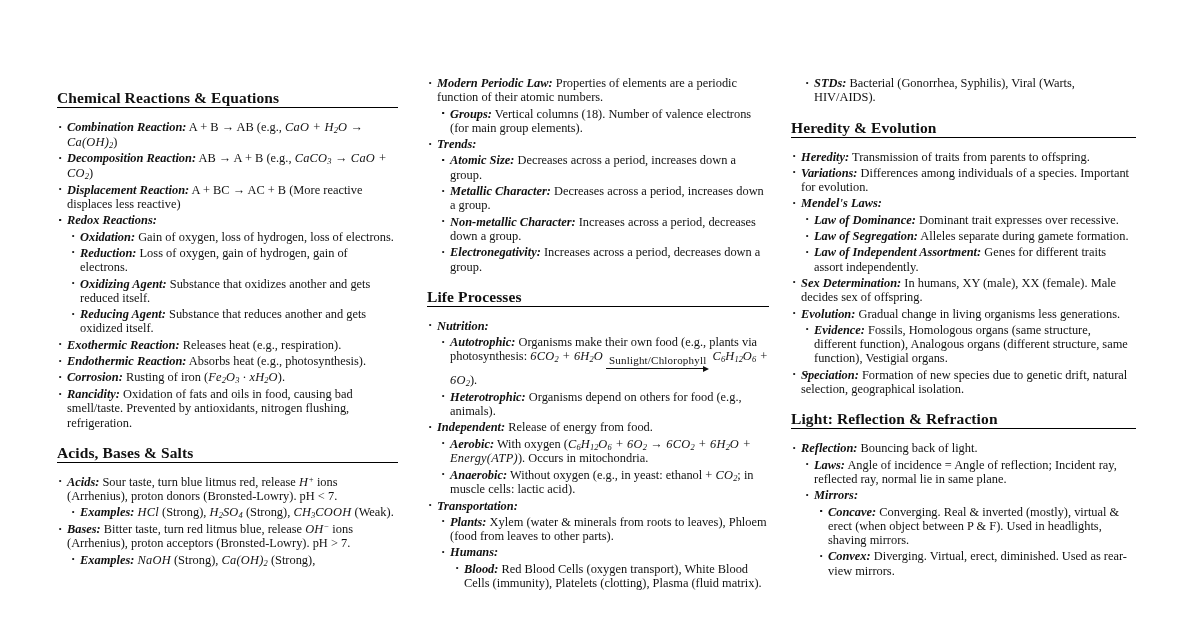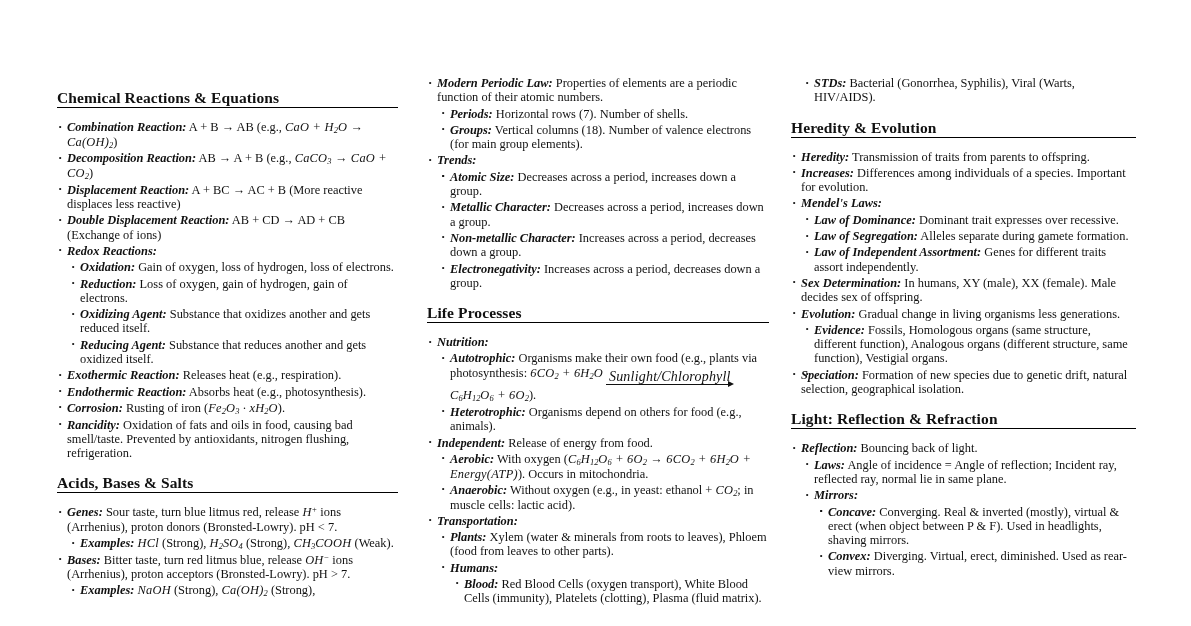--- a/index.html
+++ b/index.html
@@ -67,23 +67,22 @@
   sup.m { vertical-align: 0.45em; }
 
   .rxn-arrow {
     display: inline-block;
     vertical-align: -4px;
     margin: 0 3px;
     text-align: center;
   }
   .rxn-arrow .lbl {
     display: block;
-    font-size: 14px;
+    font-size: 11px;
     line-height: 9.5px;
-    font-style: italic;
     letter-spacing: 0.2px;
     padding: 0 3px;
     white-space: nowrap;
   }
   .rxn-arrow .shaft {
     display: block;
     position: relative;
     height: 7px;
   }
   .rxn-arrow .shaft::before {
@@ -104,39 +103,39 @@
 </style>
 </head>
 <body style="--text: #111111; --rule: #000000; --bg: #ffffff;">
 
 <div class="page">
   <div class="col col-1">
       <div class="sec-heading">Chemical Reactions &amp; Equations</div>
       <div class="item lv0"><span class="bullet">·</span><span><span class="b">Combination Reaction:</span><span> A + B → AB (e.g., </span><span class="m">CaO + H</span><sub class="m">2</sub><span class="m">O → Ca(OH)</span><sub class="m">2</sub><span>)</span></span></div>
       <div class="item lv0"><span class="bullet">·</span><span><span class="b">Decomposition Reaction:</span><span> AB → A + B (e.g., </span><span class="m">CaCO</span><sub class="m">3</sub><span class="m"> → CaO + CO</span><sub class="m">2</sub><span>)</span></span></div>
       <div class="item lv0"><span class="bullet">·</span><span><span class="b">Displacement Reaction:</span><span> A + BC → AC + B (More reactive displaces less reactive)</span></span></div>
-      <div class="item lv0"><span class="bullet">·</span><span><span class="b">Double Displacement Reaction:</span><span> AB + CD → AD + CB (Exchange of ions)</span></span></div>
+      <div class="item lv0"><span class="bullet">·</span></div>
       <div class="item lv0"><span class="bullet">·</span><span><span class="b">Redox Reactions:</span></span></div>
       <div class="item lv1"><span class="bullet">·</span><span><span class="b">Oxidation:</span><span> Gain of oxygen, loss of hydrogen, loss of electrons.</span></span></div>
       <div class="item lv1"><span class="bullet">·</span><span><span class="b">Reduction:</span><span> Loss of oxygen, gain of hydrogen, gain of electrons.</span></span></div>
       <div class="item lv1"><span class="bullet">·</span><span><span class="b">Oxidizing Agent:</span><span> Substance that oxidizes another and gets reduced itself.</span></span></div>
       <div class="item lv1"><span class="bullet">·</span><span><span class="b">Reducing Agent:</span><span> Substance that reduces another and gets oxidized itself.</span></span></div>
       <div class="item lv0"><span class="bullet">·</span><span><span class="b">Exothermic Reaction:</span><span> Releases heat (e.g., respiration).</span></span></div>
       <div class="item lv0"><span class="bullet">·</span><span><span class="b">Endothermic Reaction:</span><span> Absorbs heat (e.g., photosynthesis).</span></span></div>
       <div class="item lv0"><span class="bullet">·</span><span><span class="b">Corrosion:</span><span> Rusting of iron (</span><span class="m">Fe</span><sub class="m">2</sub><span class="m">O</span><sub class="m">3</sub><span class="m"> · xH</span><sub class="m">2</sub><span class="m">O</span><span>).</span></span></div>
       <div class="item lv0"><span class="bullet">·</span><span><span class="b">Rancidity:</span><span> Oxidation of fats and oils in food, causing bad smell/taste. Prevented by antioxidants, nitrogen flushing, refrigeration.</span></span></div>
       <div class="sec-heading">Acids, Bases &amp; Salts</div>
-      <div class="item lv0"><span class="bullet">·</span><span><span class="b">Genes:</span><span> Sour taste, turn blue litmus red, release </span><span class="m">H</span><sup class="m">+</sup><span> ions (Arrhenius), proton donors (Bronsted-Lowry). pH &lt; 7.</span></span></div>
+      <div class="item lv0"><span class="bullet">·</span><span><span class="b">Acids:</span><span> Sour taste, turn blue litmus red, release </span><span class="m">H</span><sup class="m">+</sup><span> ions (Arrhenius), proton donors (Bronsted-Lowry). pH &lt; 7.</span></span></div>
       <div class="item lv1"><span class="bullet">·</span><span><span class="b">Examples:</span><span> </span><span class="m">HCl</span><span> (Strong), </span><span class="m">H</span><sub class="m">2</sub><span class="m">SO</span><sub class="m">4</sub><span> (Strong), </span><span class="m">CH</span><sub class="m">3</sub><span class="m">COOH</span><span> (Weak).</span></span></div>
       <div class="item lv0"><span class="bullet">·</span><span><span class="b">Bases:</span><span> Bitter taste, turn red litmus blue, release </span><span class="m">OH</span><sup class="m">−</sup><span> ions (Arrhenius), proton acceptors (Bronsted-Lowry). pH &gt; 7.</span></span></div>
       <div class="item lv1"><span class="bullet">·</span><span><span class="b">Examples:</span><span> </span><span class="m">NaOH</span><span> (Strong), </span><span class="m">Ca(OH)</span><sub class="m">2</sub><span> (Strong),</span></span></div>
     </div>
   <div class="col col-2">
       <div class="item lv0"><span class="bullet">·</span><span><span class="b">Modern Periodic Law:</span><span> Properties of elements are a periodic function of their atomic numbers.</span></span></div>
-      <div class="item lv1"><span class="bullet">·</span><span><span class="b">Periods:</span><span> Horizontal rows (7). Number of shells.</span></span></div>
+      <div class="item lv1"><span class="bullet">·</span></div>
       <div class="item lv1"><span class="bullet">·</span><span><span class="b">Groups:</span><span> Vertical columns (18). Number of valence electrons (for main group elements).</span></span></div>
       <div class="item lv0"><span class="bullet">·</span><span><span class="b">Trends:</span></span></div>
       <div class="item lv1"><span class="bullet">·</span></div>
       <div class="item lv1"><span class="bullet">·</span><span><span class="b">Atomic Size:</span><span> Decreases across a period, increases down a group.</span></span></div>
       <div class="item lv1"><span class="bullet">·</span><span><span class="b">Metallic Character:</span><span> Decreases across a period, increases down a group.</span></span></div>
       <div class="item lv1"><span class="bullet">·</span><span><span class="b">Non-metallic Character:</span><span> Increases across a period, decreases down a group.</span></span></div>
       <div class="item lv1"><span class="bullet">·</span><span><span class="b">Electronegativity:</span><span> Increases across a period, decreases down a group.</span></span></div>
       <div class="sec-heading">Life Processes</div>
       <div class="item lv0"><span class="bullet">·</span><span><span class="b">Nutrition:</span></span></div>
       <div class="item lv1"><span class="bullet">·</span><span><span class="b">Autotrophic:</span><span> Organisms make their own food (e.g., plants via photosynthesis: </span><span class="m">6CO</span><sub class="m">2</sub><span class="m"> + 6H</span><sub class="m">2</sub><span class="m">O</span><span class="rxn-arrow"><span class="lbl">Sunlight/Chlorophyll</span><span class="shaft"></span></span><span class="m">C</span><sub class="m">6</sub><span class="m">H</span><sub class="m">12</sub><span class="m">O</span><sub class="m">6</sub><span class="m"> + 6O</span><sub class="m">2</sub><span>).</span></span></div>
@@ -146,21 +145,21 @@
       <div class="item lv1"><span class="bullet">·</span><span><span class="b">Anaerobic:</span><span> Without oxygen (e.g., in yeast: ethanol + </span><span class="m">CO</span><sub class="m">2</sub><span>; in muscle cells: lactic acid).</span></span></div>
       <div class="item lv0"><span class="bullet">·</span><span><span class="b">Transportation:</span></span></div>
       <div class="item lv1"><span class="bullet">·</span><span><span class="b">Plants:</span><span> Xylem (water &amp; minerals from roots to leaves), Phloem (food from leaves to other parts).</span></span></div>
       <div class="item lv1"><span class="bullet">·</span><span><span class="b">Humans:</span></span></div>
       <div class="item lv2"><span class="bullet">·</span><span><span class="b">Blood:</span><span> Red Blood Cells (oxygen transport), White Blood Cells (immunity), Platelets (clotting), Plasma (fluid matrix).</span></span></div>
     </div>
   <div class="col col-3">
       <div class="item lv1"><span class="bullet">·</span><span><span class="b">STDs:</span><span> Bacterial (Gonorrhea, Syphilis), Viral (Warts, HIV/AIDS).</span></span></div>
       <div class="sec-heading">Heredity &amp; Evolution</div>
       <div class="item lv0"><span class="bullet">·</span><span><span class="b">Heredity:</span><span> Transmission of traits from parents to offspring.</span></span></div>
-      <div class="item lv0"><span class="bullet">·</span><span><span class="b">Increases:</span><span> Differences among individuals of a species. Important for evolution.</span></span></div>
+      <div class="item lv0"><span class="bullet">·</span><span><span class="b">Variations:</span><span> Differences among individuals of a species. Important for evolution.</span></span></div>
       <div class="item lv0"><span class="bullet">·</span><span><span class="b">Mendel's Laws:</span></span></div>
       <div class="item lv1"><span class="bullet">·</span><span><span class="b">Law of Dominance:</span><span> Dominant trait expresses over recessive.</span></span></div>
       <div class="item lv1"><span class="bullet">·</span><span><span class="b">Law of Segregation:</span><span> Alleles separate during gamete formation.</span></span></div>
       <div class="item lv1"><span class="bullet">·</span><span><span class="b">Law of Independent Assortment:</span><span> Genes for different traits assort independently.</span></span></div>
       <div class="item lv0"><span class="bullet">·</span><span><span class="b">Sex Determination:</span><span> In humans, XY (male), XX (female). Male decides sex of offspring.</span></span></div>
       <div class="item lv0"><span class="bullet">·</span><span><span class="b">Evolution:</span><span> Gradual change in living organisms less generations.</span></span></div>
       <div class="item lv1"><span class="bullet">·</span><span><span class="b">Evidence:</span><span> Fossils, Homologous organs (same structure, different function), Analogous organs (different structure, same function), Vestigial organs.</span></span></div>
       <div class="item lv1"><span class="bullet">·</span></div>
       <div class="item lv0"><span class="bullet">·</span><span><span class="b">Speciation:</span><span> Formation of new species due to genetic drift, natural selection, geographical isolation.</span></span></div>
       <div class="sec-heading">Light: Reflection &amp; Refraction</div>

